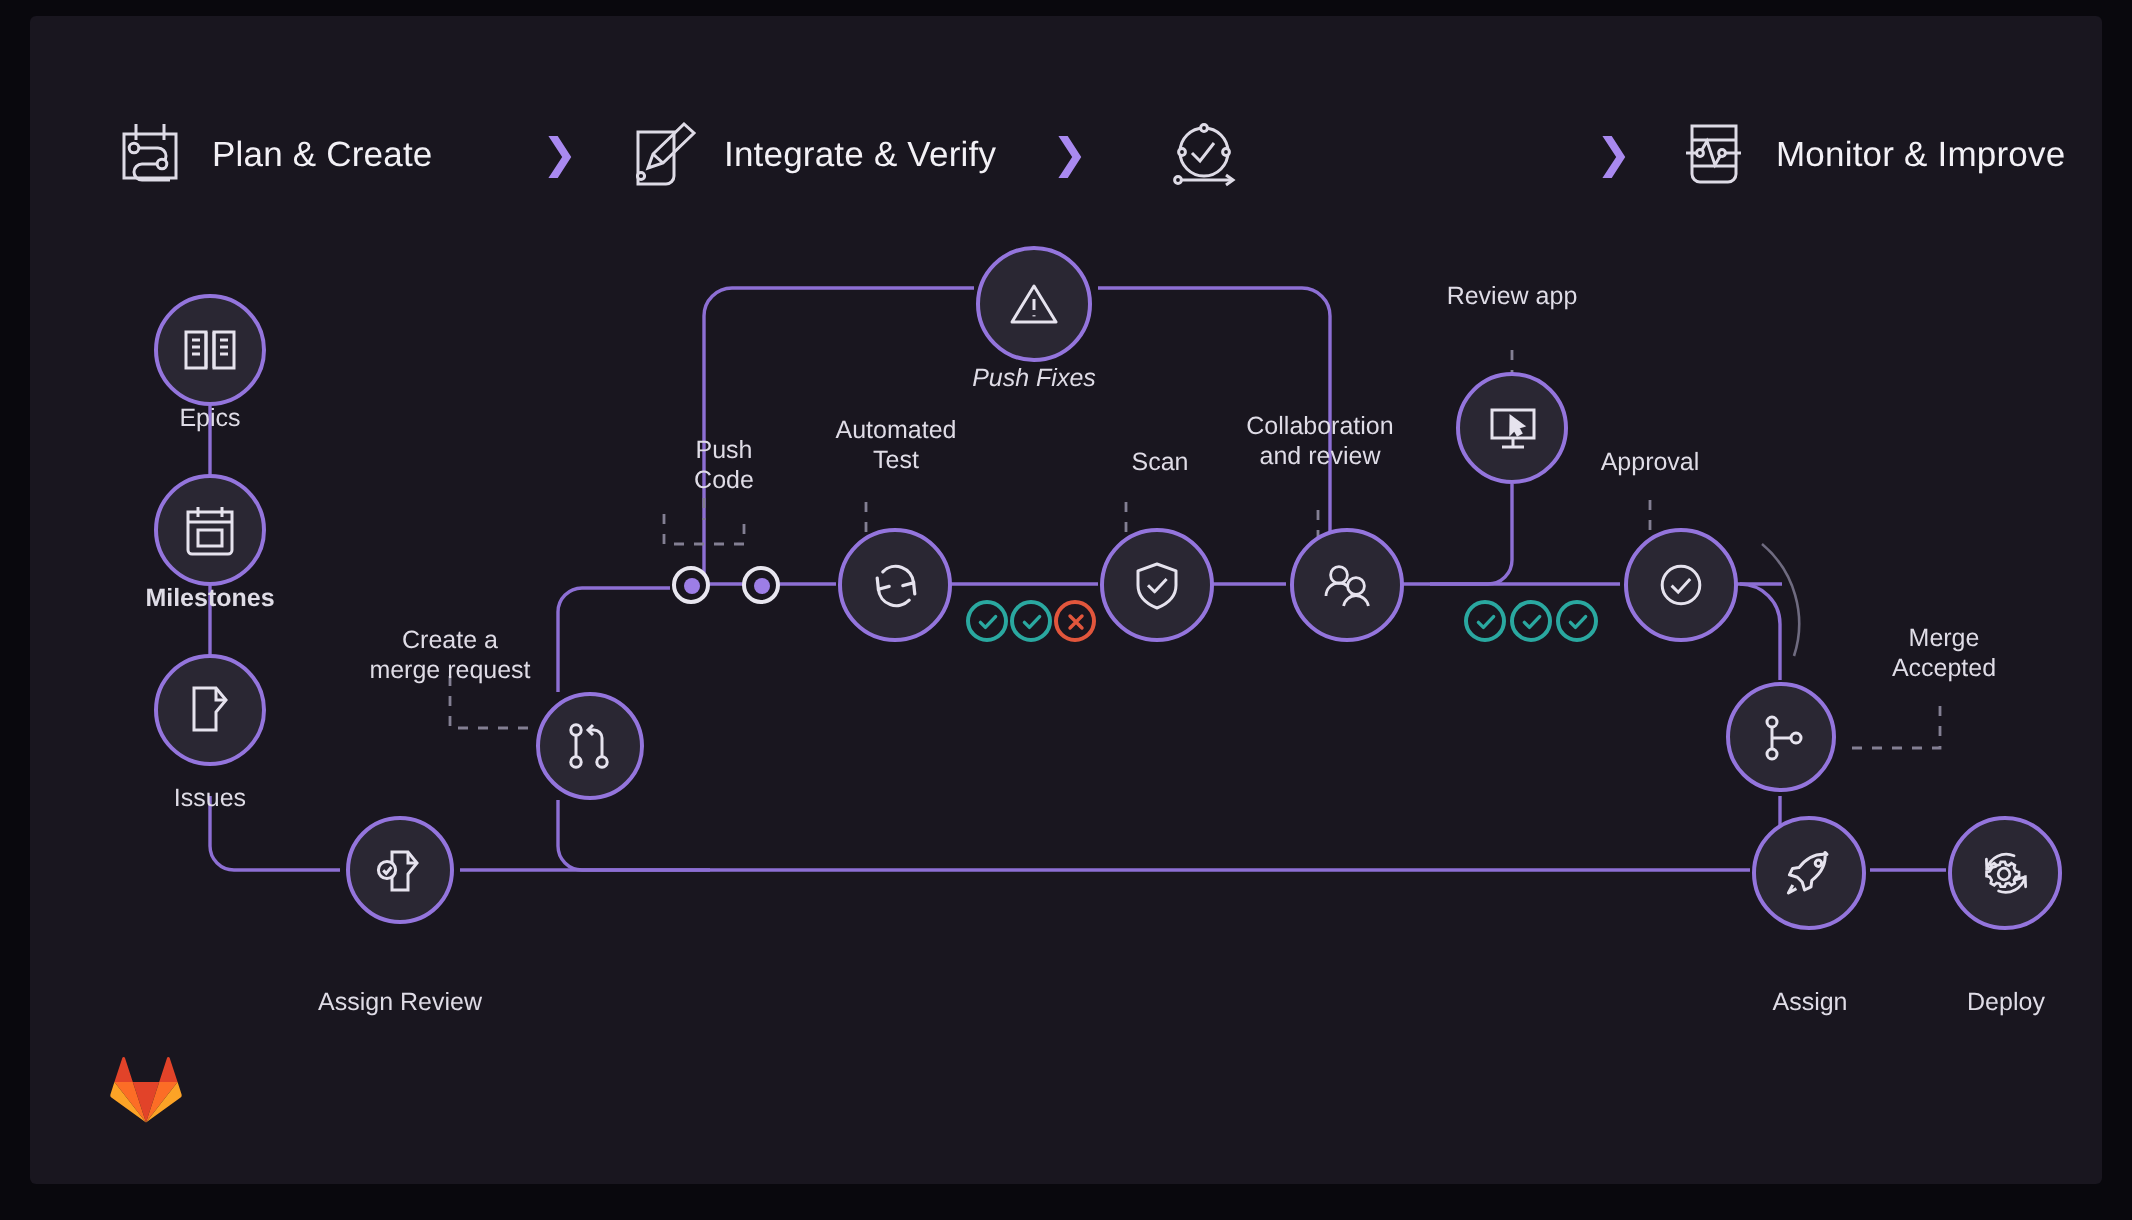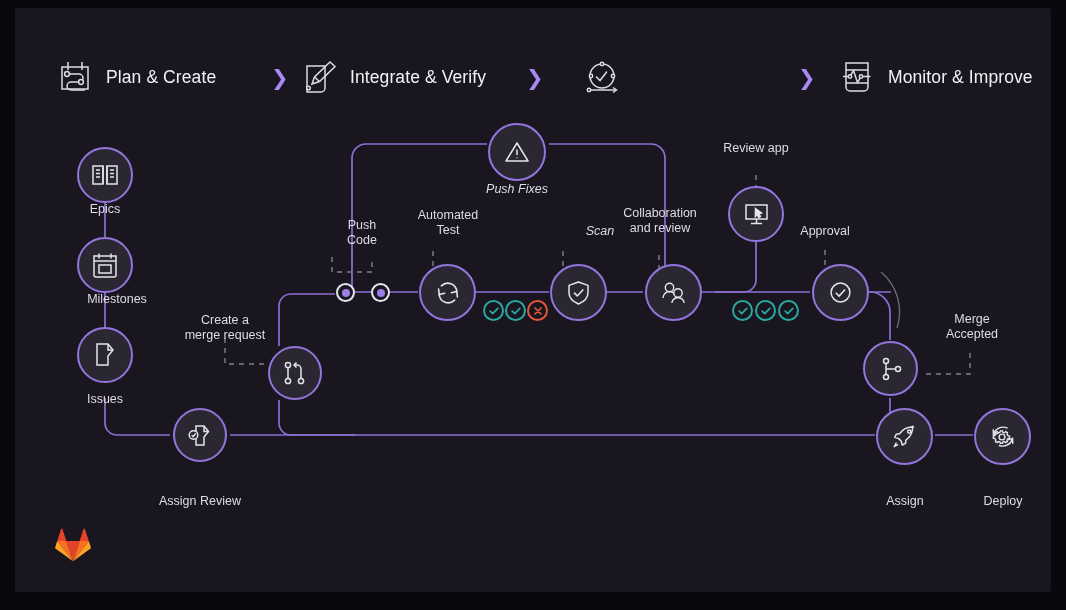--- a/index.html
+++ b/index.html
@@ -55,21 +55,21 @@
           <path d="M13 5 v8 M27 5 v8"></path>
           <path d="M12 17 h12 a4 4 0 0 1 0 8 h-8 a4 4 0 0 0 0 8 h14"></path>
           <circle cx="12" cy="17" r="2.4" fill="#19161f"></circle>
           <circle cx="26" cy="25" r="2.4" fill="#19161f"></circle>
         </g>
       </svg>
       <span class="phase-label">Plan &amp; Create</span>
     </div>
     <div class="chev" style="left:256px;">❯</div>
 
-    <div class="phase" style="left:284px;text-align:center;">
+    <div class="phase" style="left:296px;text-align:center;">
       <svg class="phase-icon" viewBox="0 0 40 40">
         <g fill="none" stroke="#dedbe6" stroke-width="1.5">
           <path d="M8 9 h18 v22 a4 4 0 0 1 -4 4 H8 z"></path>
           <path d="M13 27 l2.5 -7 L31 5 l5 4.5 L20.5 24.5 z"></path>
           <path d="M15.5 20 l5 4.5"></path>
           <circle cx="9.5" cy="31" r="1.8" fill="#19161f"></circle>
         </g>
       </svg>
       <span class="phase-label">Integrate &amp; Verify</span>
     </div>
@@ -169,21 +169,21 @@
   <div class="node" style="left:62px;top:229px;width:56px;height:56px;">
     <svg width="28" height="28" viewBox="0 0 28 28">
       <g fill="none" stroke="#e6e3ee" stroke-width="1.5">
         <path d="M3 5 h22 v19 a2 2 0 0 1 -2 2 H5 a2 2 0 0 1 -2 -2 z"></path>
         <path d="M3 10 h22"></path>
         <path d="M8 2.5 v5 M20 2.5 v5"></path>
         <path d="M8 14 h12 v8 H8 z"></path>
       </g>
     </svg>
   </div>
-  <div class="nlabel" style="left:52px;top:284px;width:100px;">Milestones</div>
+  <div class="nlabel" style="left:40px;top:284px;width:100px;font-weight:bold;">Milestones</div>
 
   <div class="node" style="left:62px;top:319px;width:56px;height:56px;">
     <svg width="28" height="28" viewBox="0 0 28 28">
       <g fill="none" stroke="#e6e3ee" stroke-width="1.5">
         <path d="M6 3 h11 l5 6 v0 l-5 6 v9 H6 z"></path>
         <path d="M17 3 v6 h5"></path>
       </g>
     </svg>
   </div>
   <div class="nlabel" style="left:40px;top:384px;width:100px;">Issues</div>
@@ -265,21 +265,21 @@
   </div>
 
   <div class="node" style="left:535px;top:256px;width:57px;height:57px;">
     <svg width="27" height="27" viewBox="0 0 27 27">
       <g fill="none" stroke="#e6e3ee" stroke-width="1.5" stroke-linejoin="round">
         <path d="M13.5 3 L23 6.4 v7.2 c0 5.6 -4 9.2 -9.5 11.4 C8 22.8 4 19.2 4 13.6 V6.4 z"></path>
         <path d="M9 13.6 l3.3 3.3 l6 -6.4"></path>
       </g>
     </svg>
   </div>
-  <div class="nlabel" style="left:530px;top:216px;width:110px;font-style:italic;">Scan</div>
+  <div class="nlabel" style="left:510px;top:216px;width:110px;">Scan</div>
 
   <div class="node" style="left:630px;top:256px;width:57px;height:57px;">
     <svg width="27" height="27" viewBox="0 0 27 27">
       <g fill="none" stroke="#e6e3ee" stroke-width="1.4">
         <circle cx="9.5" cy="8.5" r="4.2"></circle>
         <path d="M3 19 a6.5 6.5 0 0 1 13 0"></path>
         <circle cx="18" cy="14" r="4.2" fill="#2a2733"></circle>
         <path d="M11.8 24 a6.3 6.3 0 0 1 12.4 0"></path>
       </g>
     </svg>

